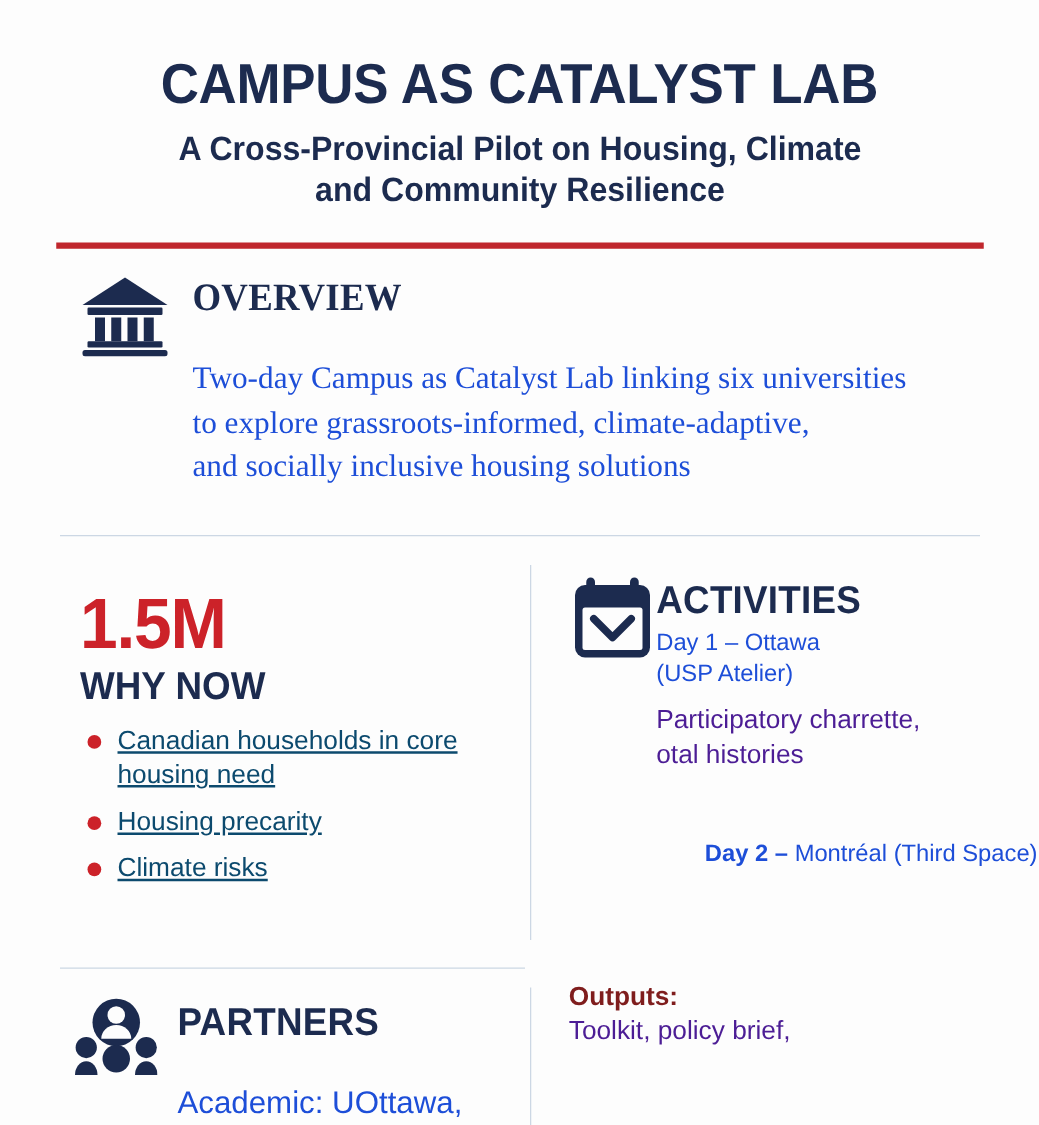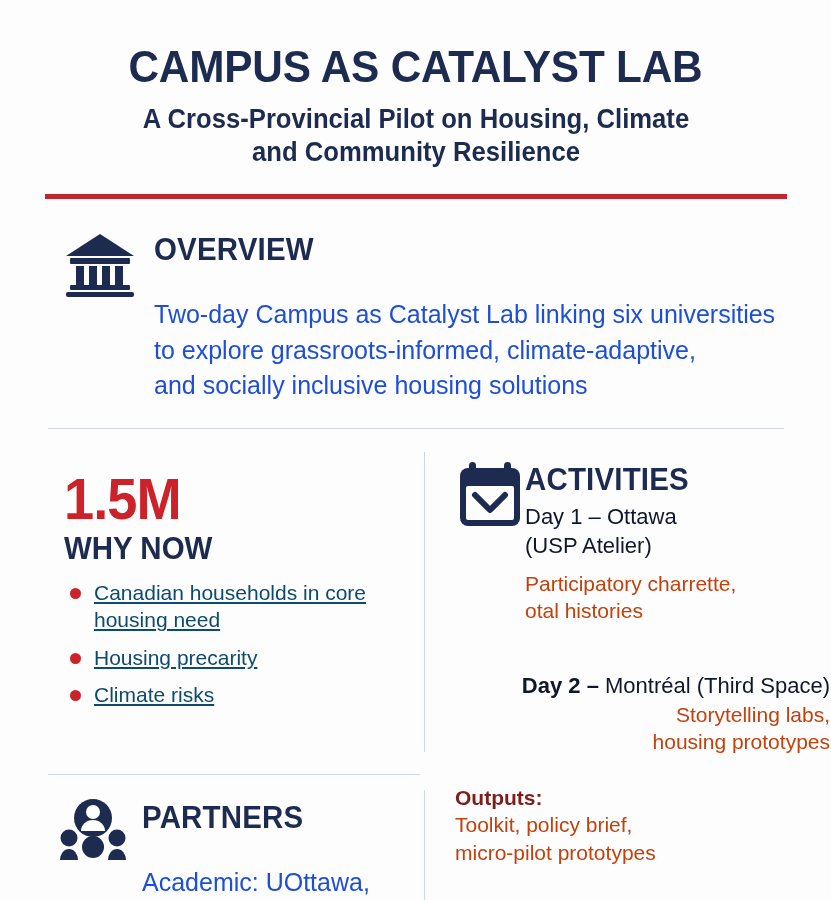--- a/index.html
+++ b/index.html
@@ -80,22 +80,23 @@
     line-height: 1.42;
     color: #1d4ed8;
     font-weight: 400;
     margin-top: 32px;
   }
 
   
   .overview {
     position: absolute;
     left: 64px;
-    top: 232px;
+    top: 220px;
     width: 740px;
+    font-family: Liberation Serif, serif;
   }
   .overview-inner {
     display: flex;
     align-items: flex-start;
     gap: 18px;
   }
   .overview-col {
     padding-top: 2px;
   }
   .overview-title {
@@ -180,30 +181,30 @@
   }
   .activities-inner {
     display: flex;
     align-items: flex-start;
     gap: 0;
   }
   .activities-col { padding-top: 4px; }
   .activities-title { margin-bottom: 8px; }
 
   .day-line {
-    font-size: 22px;
+    font-size: 19px;
     line-height: 1.3;
-    color: #0f172a;
+    color: #1d4ed8;
   }
   .day-label { font-weight: 700; }
   .day-block-1 { margin-top: 4px; }
   .sub-line {
     font-size: 21px;
     line-height: 1.3;
-    color: #c2410c;
+    color: #4c1d95;
   }
   .gap-sm { height: 10px; }
 
   .day2-wrap {
     position: absolute;
     left: 455px;
     top: 672px;
     width: 375px;
     text-align: right;
   }
@@ -298,30 +299,25 @@
           <div class="gap-sm"></div>
           <div class="sub-line">Participatory charrette,</div>
           <div class="sub-line">otal histories</div>
         </div>
       </div>
     </div>
   </div>
 
   <div class="day2-wrap">
     <div class="day-line"><span class="day-label">Day 2 – </span><span>Montréal (Third Space)</span></div>
-    <div class="day2-indent">
-      <div class="sub-line">Storytelling labs,</div>
-      <div class="sub-line">housing prototypes</div>
-    </div>
   </div>
 
   <div class="outputs-wrap">
     <div class="outputs-label">Outputs:</div>
     <div class="sub-line">Toolkit, policy brief,</div>
-    <div class="sub-line">micro-pilot prototypes</div>
   </div>
 
   <div class="partners">
     <div class="partners-inner">
       <span class="sec-icon">
         <svg class="icon-svg" width="66" height="62" viewBox="0 0 66 62" aria-hidden="true">
           <circle cx="33" cy="20" r="19" fill="#1c2b4f"></circle>
           <circle cx="33" cy="14" r="7" fill="#fdfdfd"></circle>
           <path d="M21 33 a12 11 0 0 1 24 0 z" fill="#fdfdfd"></path>
           <circle cx="9" cy="40" r="8.5" fill="#1c2b4f"></circle>

